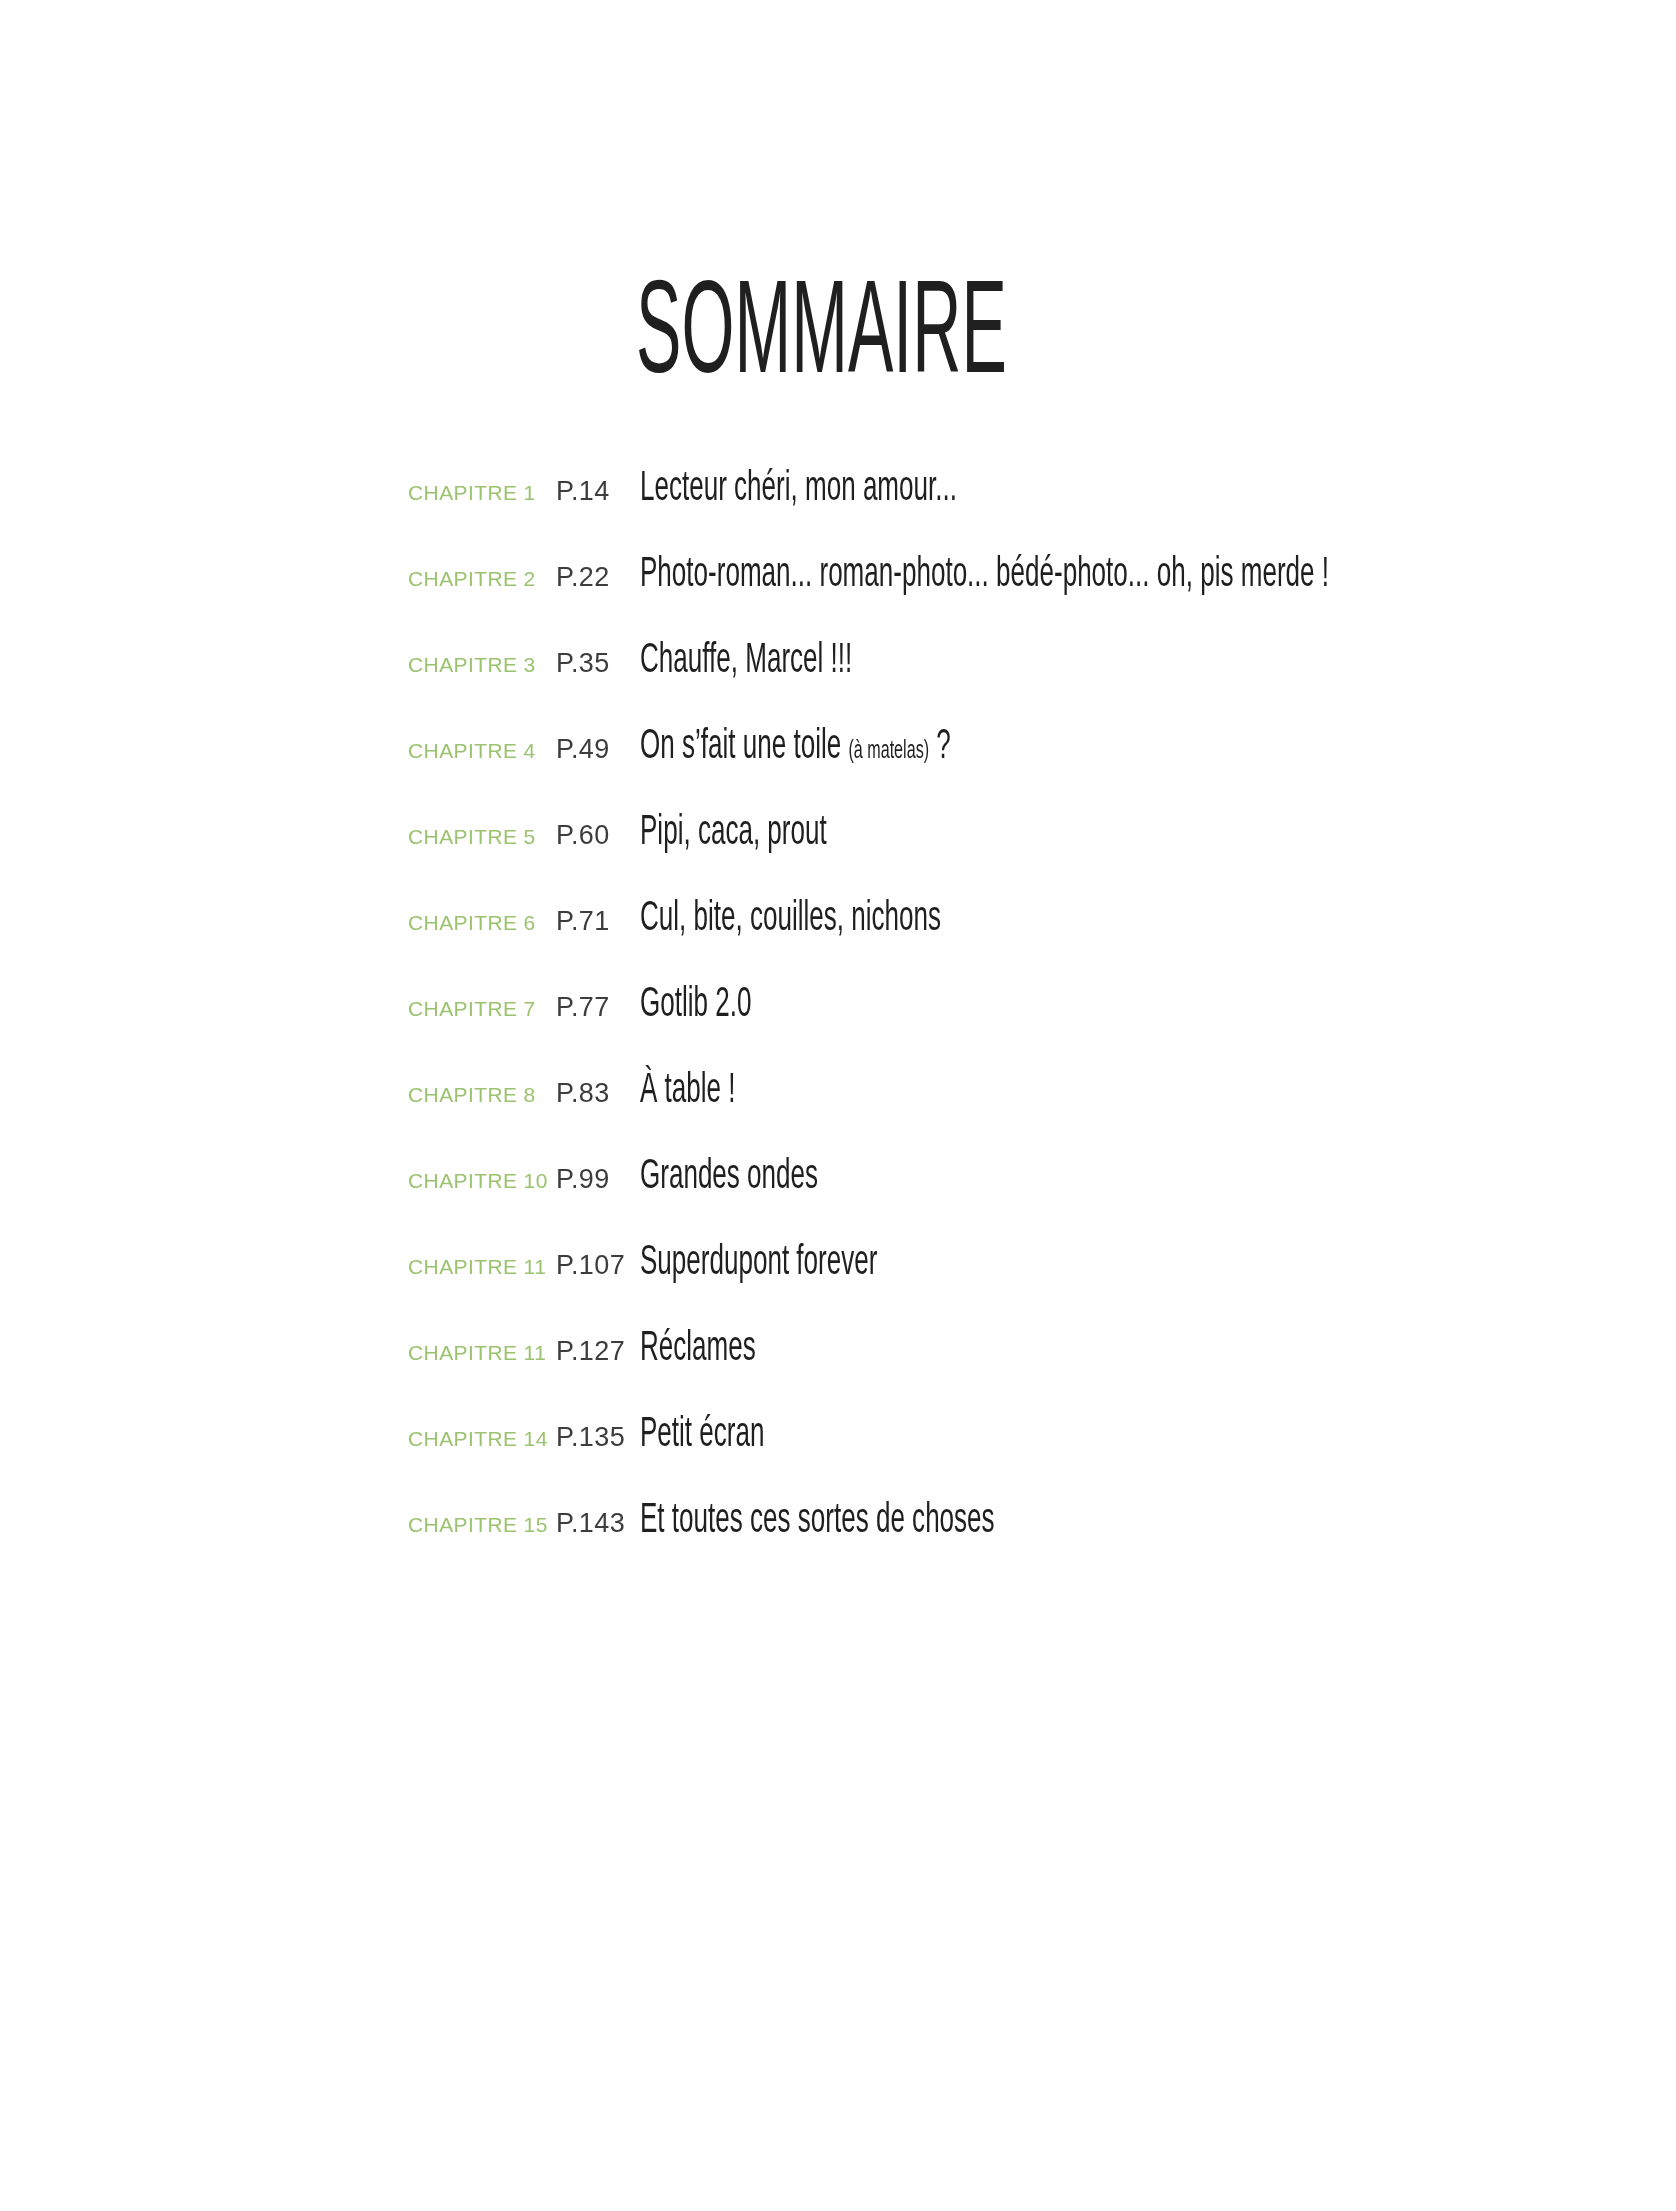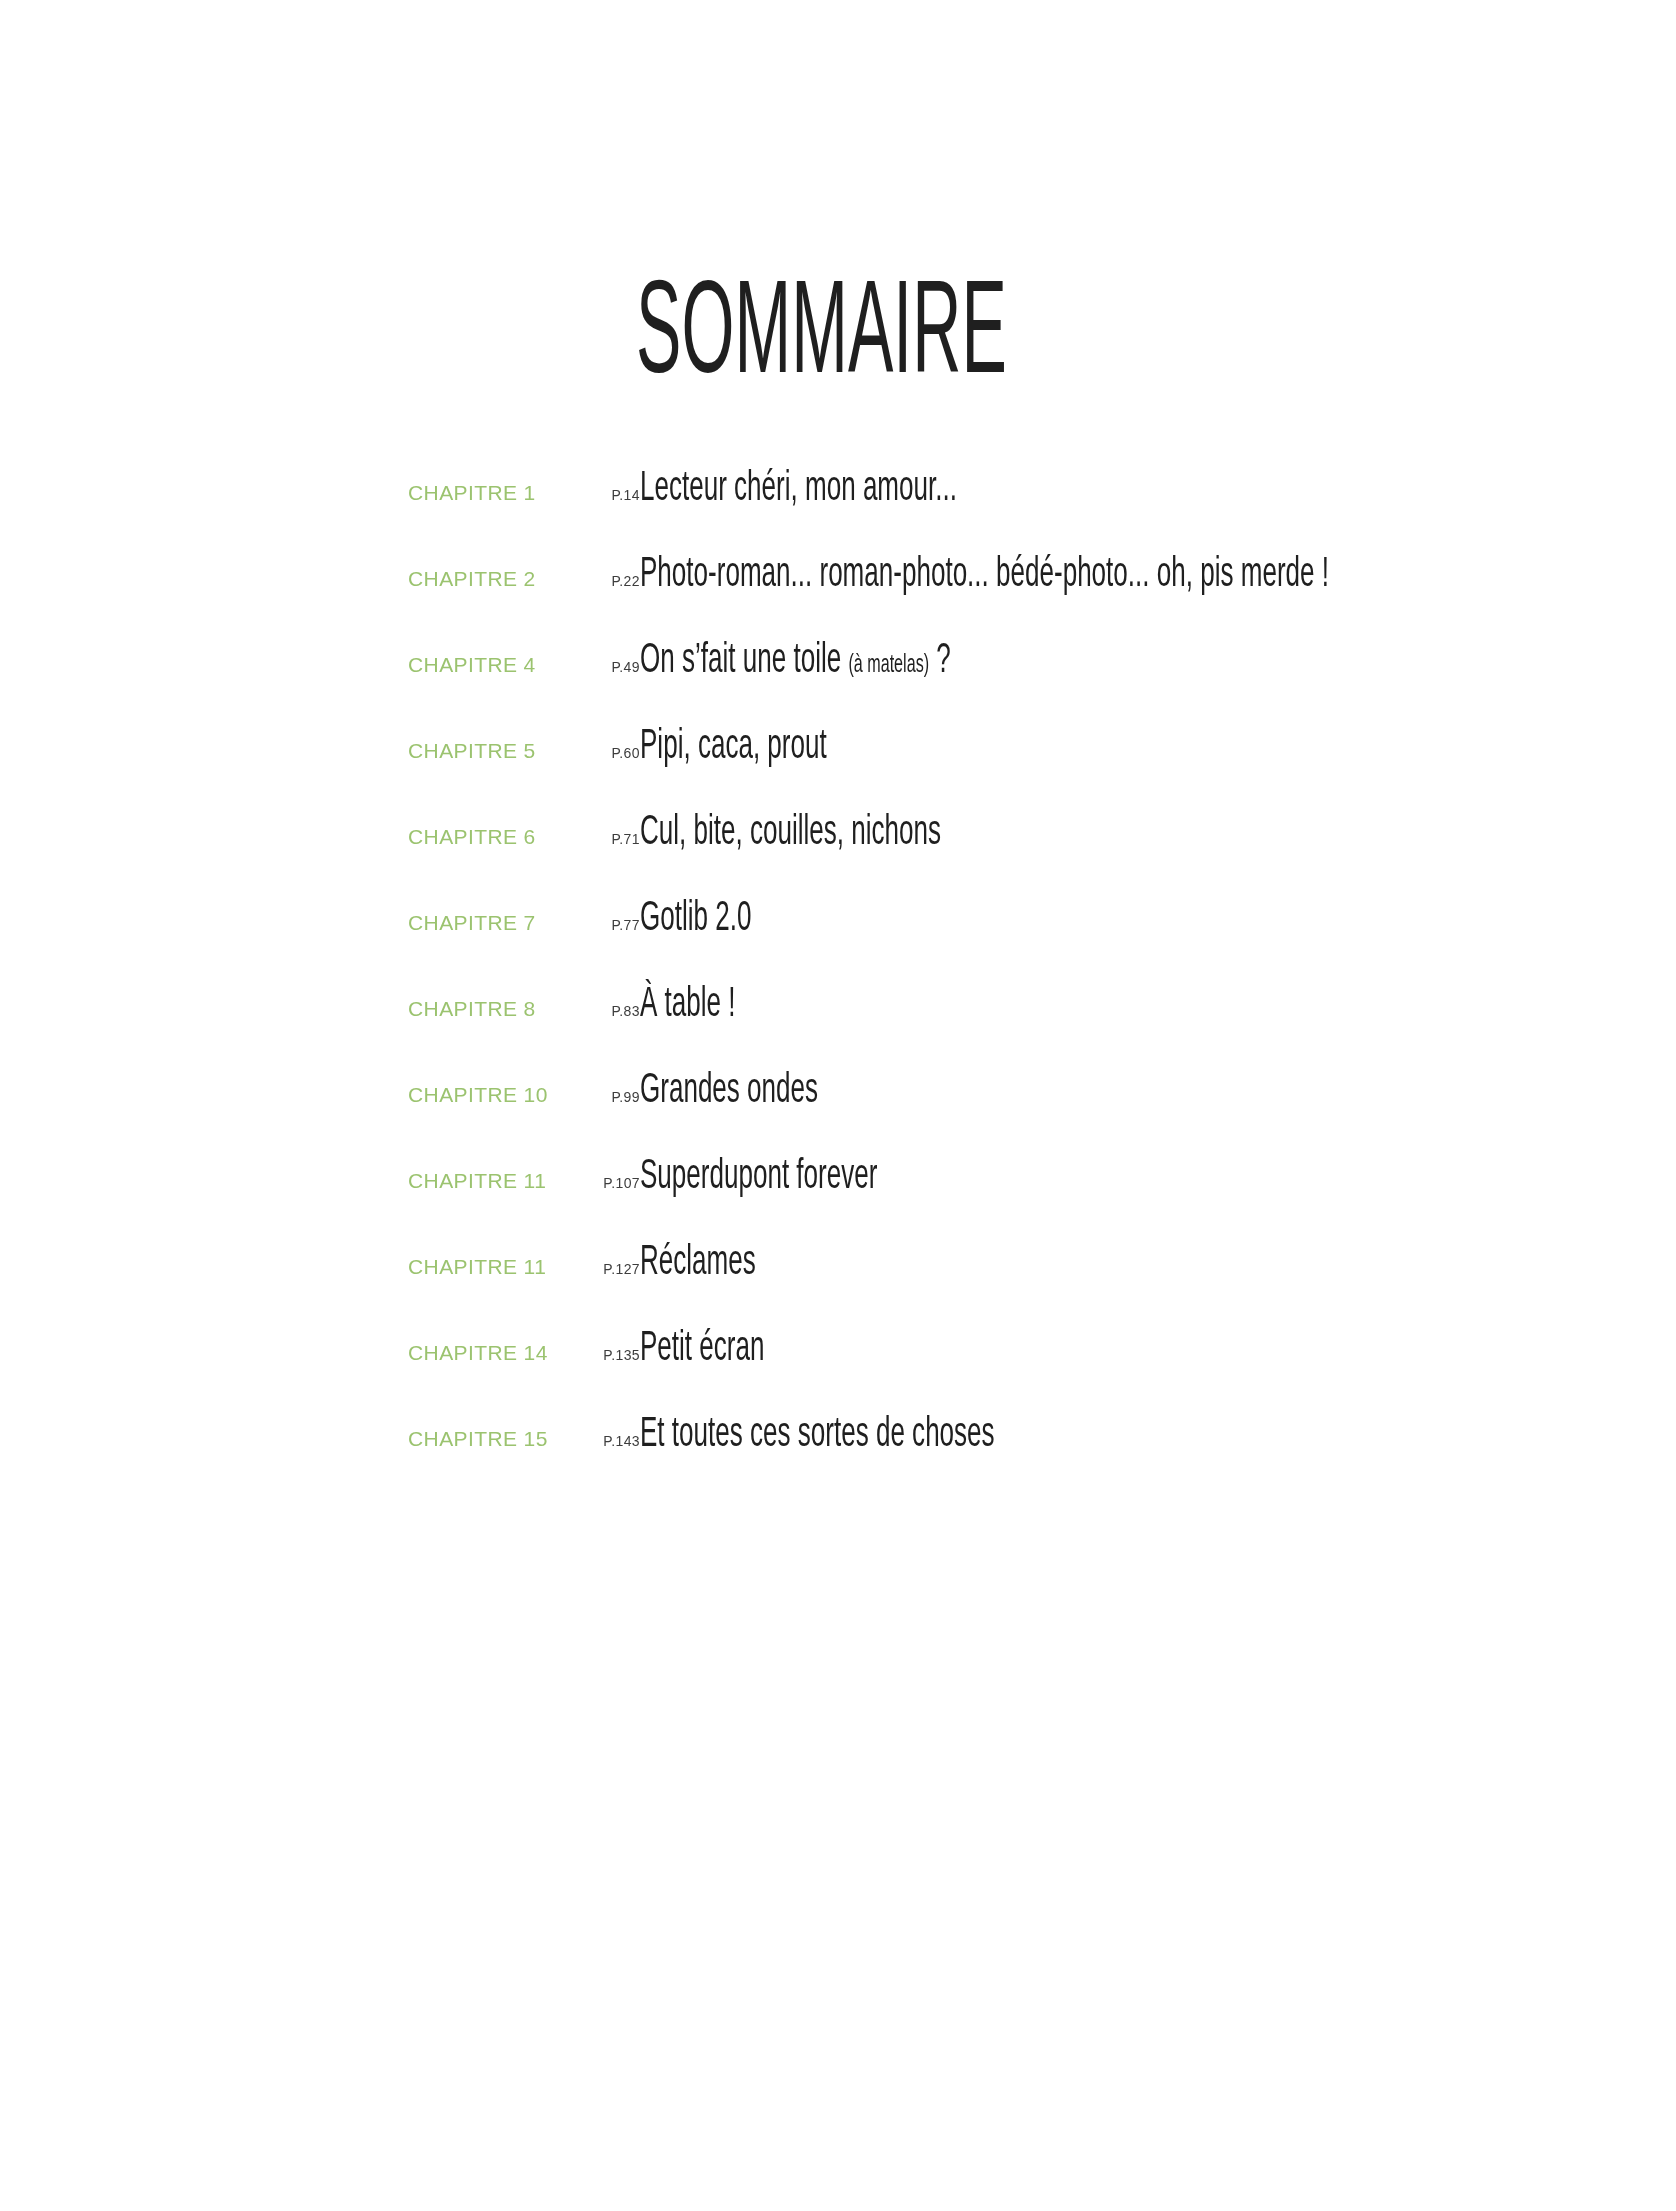--- a/index.html
+++ b/index.html
@@ -45,25 +45,24 @@
   }
   .chapter-label{
     flex:0 0 148px;
     font-size:21px;
     letter-spacing:0.4px;
     color:var(--green);
     line-height:21px;
   }
   .page-number{
     flex:0 0 84px;
-    font-size:14px;
+    font-size:27px;
     letter-spacing:0.4px;
     color:var(--page-num);
     line-height:21px;
-    text-align:right;
   }
   .chapter-title{
     display:inline-block;
     font-size:42px;
     line-height:86px;
     color:var(--ink);
     transform:scaleX(0.62);
     transform-origin:0 0;
     white-space:nowrap;
   }
@@ -84,20 +83,25 @@
         <span class="page-number">P.14</span>
         <span class="chapter-title"><span>Lecteur chéri, mon amour...</span><span class="small"></span><span></span></span>
       </div>
 
       <div class="toc-row">
         <span class="chapter-label">CHAPITRE 2</span>
         <span class="page-number">P.22</span>
         <span class="chapter-title"><span>Photo-roman... roman-photo...  bédé-photo... oh, pis merde !</span><span class="small"></span><span></span></span>
       </div>
 
+      <div class="toc-row">
+        <span class="chapter-label">CHAPITRE 3</span>
+        <span class="page-number">P.35</span>
+        <span class="chapter-title"><span>Chauffe, Marcel !!!</span><span class="small"></span><span></span></span>
+      </div>
 
       <div class="toc-row">
         <span class="chapter-label">CHAPITRE 4</span>
         <span class="page-number">P.49</span>
         <span class="chapter-title"><span>On s’fait une toile </span><span class="small">(à matelas)</span><span> ?</span></span>
       </div>
 
       <div class="toc-row">
         <span class="chapter-label">CHAPITRE 5</span>
         <span class="page-number">P.60</span>

